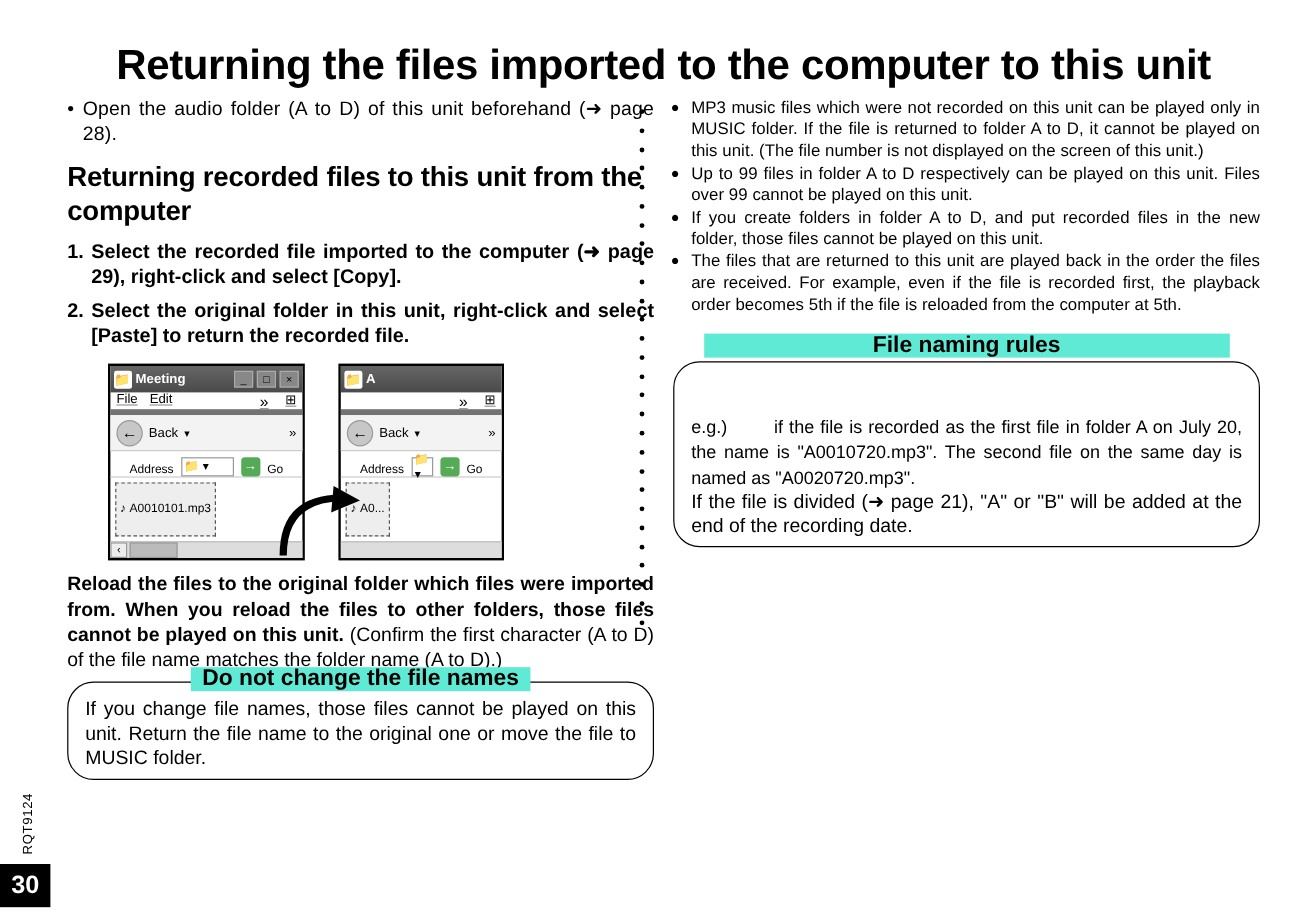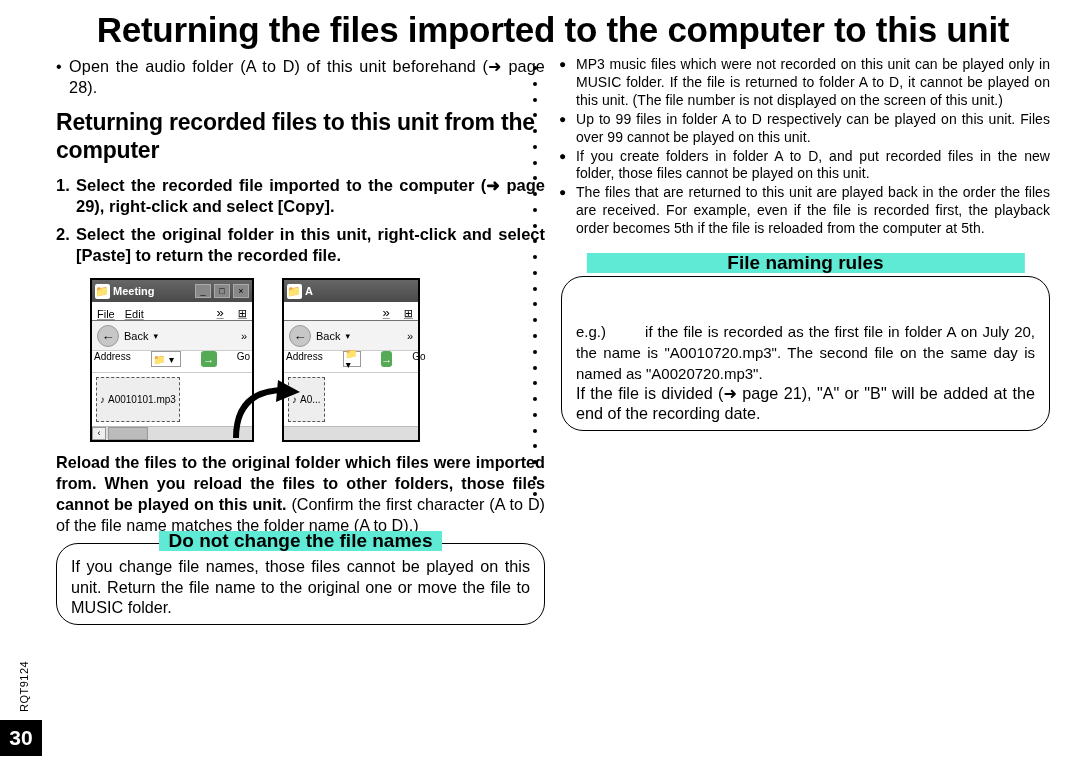--- a/index.html
+++ b/index.html
@@ -8,20 +8,21 @@
     height: 766px;
     background: #fff;
     font-family: Arial, Helvetica, sans-serif;
     color: #000;
     position: relative;
     overflow: hidden;
   }
   .page {
     padding: 10px 30px 10px 56px;
     position: relative;
+    margin-top: 25px;
   }
   .page-title {
     font-size: 35px;
     font-weight: bold;
     text-align: center;
     margin-bottom: 6px;
     letter-spacing: -0.3px;
   }
   .cols {
     display: flex;
@@ -112,24 +113,24 @@
   .win-title .spacer { flex: 1; }
   .win-ctrl {
     width: 16px; height: 14px;
     background: #888; border: 1px solid #aaa;
     display: flex; align-items: center; justify-content: center;
     font-size: 9px; color: #000;
   }
   .win-menu {
     height: 19px;
     display: flex;
-    align-items: flex-end;
+    align-items: flex-start;
     gap: 10px;
     padding: 0 5px;
-    border-bottom: 1px solid #737373;
+    border-bottom: 5px solid #737373;
   }
   .win-menu span { text-decoration: underline; text-decoration-color: #999; }
   .win-menu .chev { margin-left: auto; font-size: 13px; }
   .win-tool {
     height: 30px;
     display: flex;
     align-items: center;
     gap: 5px;
     padding: 0 5px;
     border-bottom: 1px solid #ccc;
@@ -139,23 +140,23 @@
     width: 22px; height: 22px;
     border-radius: 50%;
     background: #c7c7c7;
     border: 1px solid #999;
     display: flex; align-items: center; justify-content: center;
     font-size: 13px;
   }
   .win-addr {
     height: 22px;
     display: flex;
-    align-items: flex-start;
-    gap: 20px;
-    padding: 0 2px;
+    align-items: flex-end;
+    gap: 6px;
+    padding: 0 16px;
     border-bottom: 1px solid #ccc;
     font-size: 10px;
   }
   .addr-box {
     flex: 1;
     border: 1px solid #999;
     height: 16px;
     display: flex;
     align-items: center;
     padding: 0 2px;

